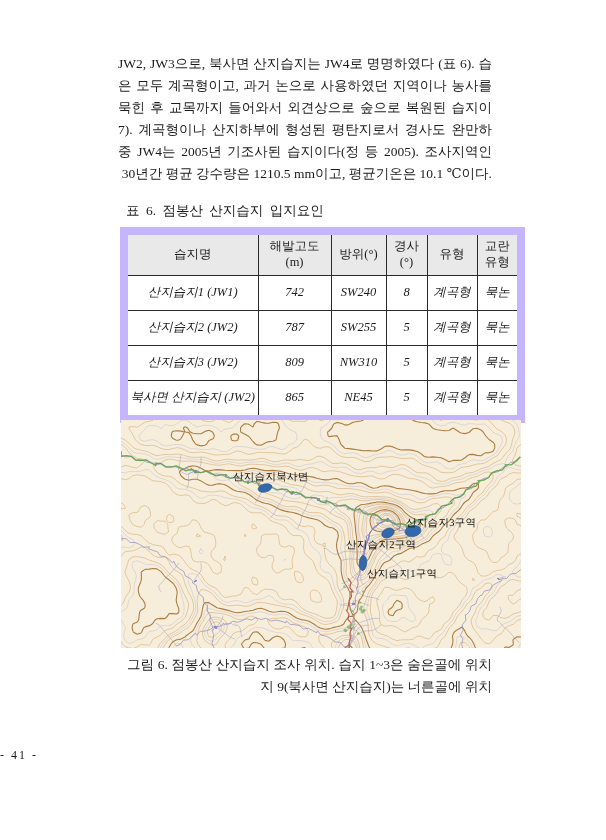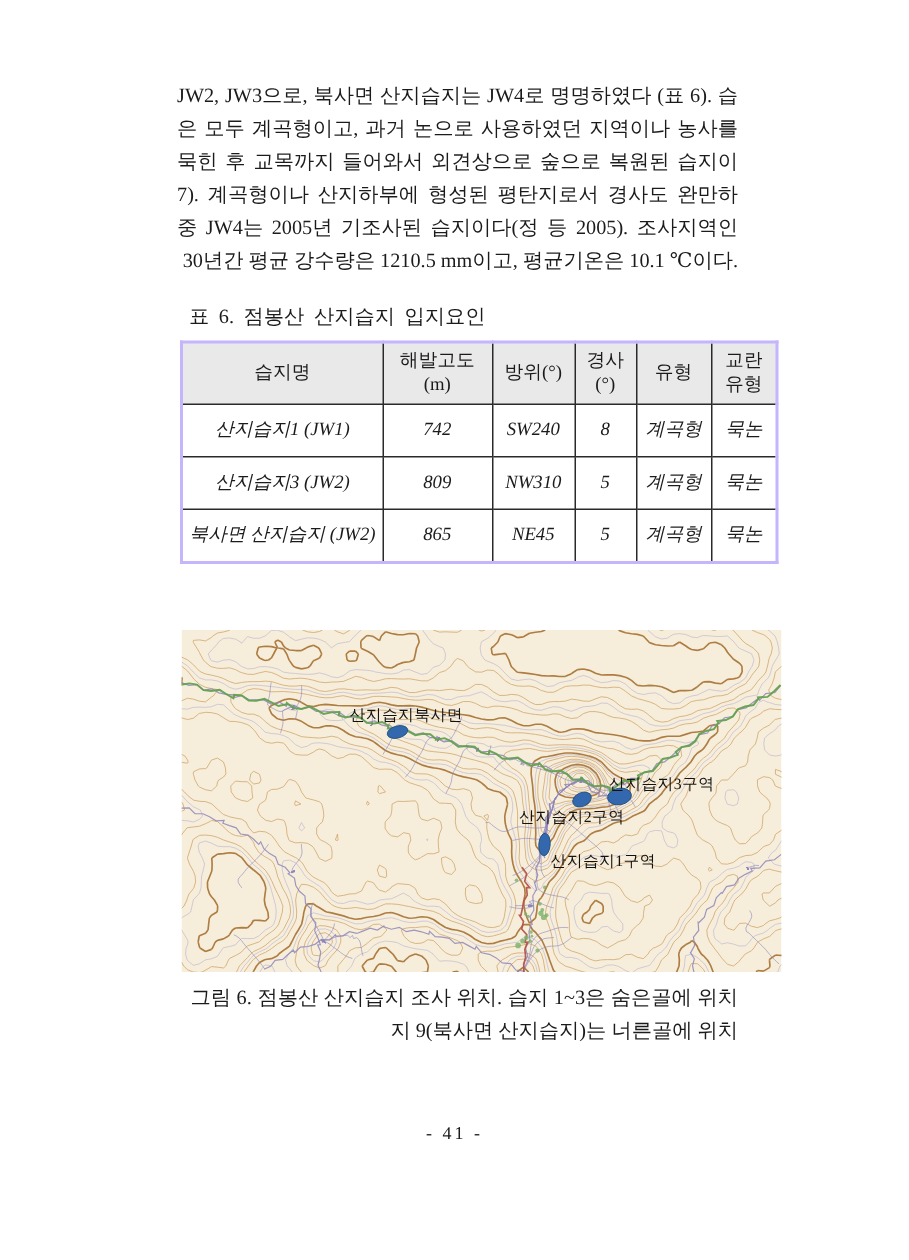--- a/index.html
+++ b/index.html
@@ -7,32 +7,32 @@
     position:relative;width:606px;height:840px;background:#ffffff;overflow:hidden;
     font-family:"Liberation Serif","DejaVu Serif",serif;color:#1b1b1b;
   }
   .para{position:absolute;left:118px;top:53px;width:374px;font-size:13.5px;}
   .tline{height:22px;line-height:22px;overflow:hidden;text-align:right;}
   .jl{text-align:justify;text-align-last:justify;}
   .tcap{position:absolute;left:126px;top:200px;width:380px;height:22px;line-height:22px;
         font-size:13.5px;word-spacing:3px;}
   table.dtable{
     position:absolute;left:120px;top:227px;border-collapse:collapse;table-layout:fixed;
-    font-size:12.5px;color:#1b1b1b;border:2px solid #c4b5fd;
+    font-size:12.5px;color:#1b1b1b;border:8px solid #c4b5fd;
   }
   table.dtable th,table.dtable td{
     border:1px solid #2a2a2a;text-align:center;vertical-align:middle;
     padding:1px 2px;font-weight:normal;line-height:1.25;
   }
   table.dtable th{background:#e9e9e9;height:38px;}
   table.dtable td{height:32px;font-style:italic;}
   .map{position:absolute;left:121px;top:420px;width:400px;height:196px;}
   .map svg{display:block;}
   .fcap{position:absolute;left:127px;top:654px;width:365px;font-size:13.5px;}
-  .pnum{position:absolute;left:0;top:748px;width:606px;text-align:center;
+  .pnum{position:absolute;left:0;top:748px;width:606px;text-align:left;
         font-size:12px;letter-spacing:2px;}
 </style>
 </head>
 <body>
 
 <div class="page">
 
   <div class="para">
     <div class="tline jl">JW2, JW3으로, 북사면 산지습지는 JW4로 명명하였다 (표 6). 습지 유형</div>
     <div class="tline jl">은 모두 계곡형이고, 과거 논으로 사용하였던 지역이나 농사를 짓지않고</div>
@@ -62,20 +62,28 @@
         <th>유형</th>
         <th>교란 유형</th>
       </tr>
     </thead>
     <tbody>
       <tr>
         <td>산지습지1 (JW1)</td>
         <td>742</td>
         <td>SW240</td>
         <td>8</td>
+        <td>계곡형</td>
+        <td>묵논</td>
+      </tr>
+      <tr>
+        <td>산지습지2 (JW2)</td>
+        <td>787</td>
+        <td>SW255</td>
+        <td>5</td>
         <td>계곡형</td>
         <td>묵논</td>
       </tr>
       <tr>
         <td>산지습지3 (JW2)</td>
         <td>809</td>
         <td>NW310</td>
         <td>5</td>
         <td>계곡형</td>
         <td>묵논</td>

